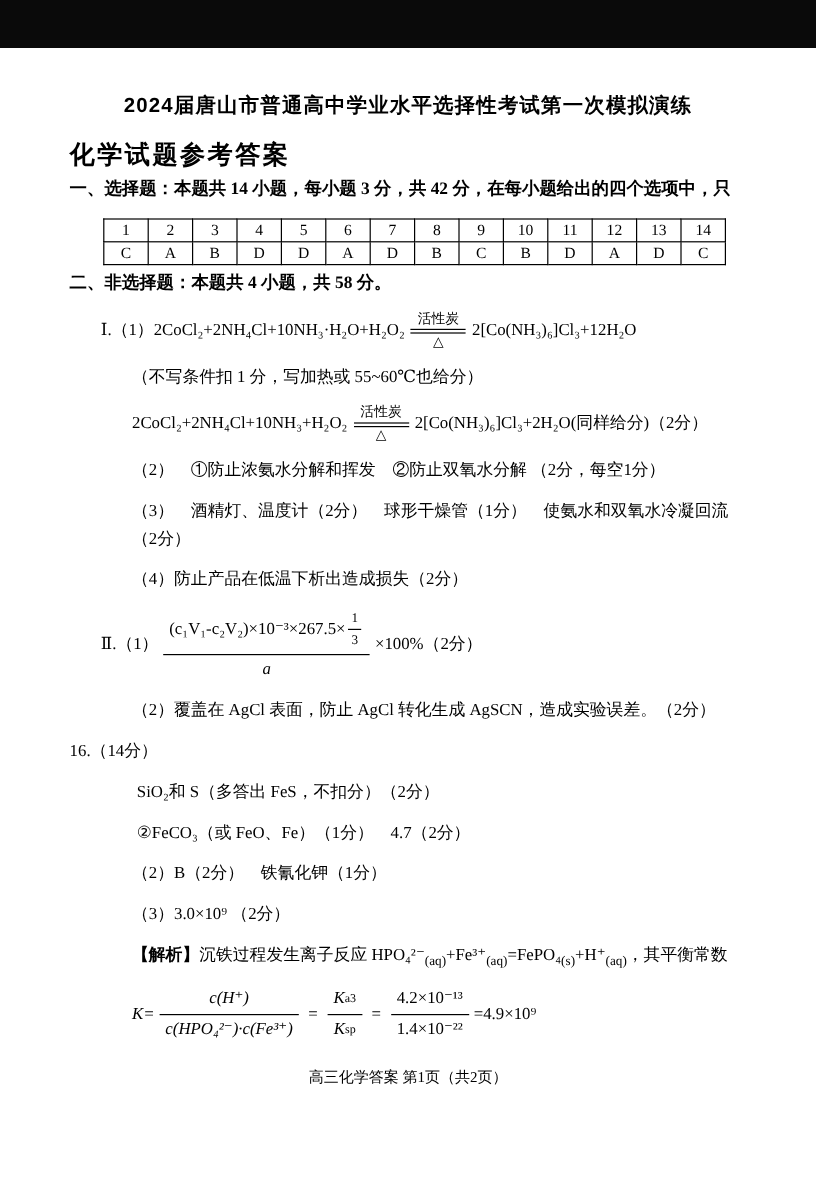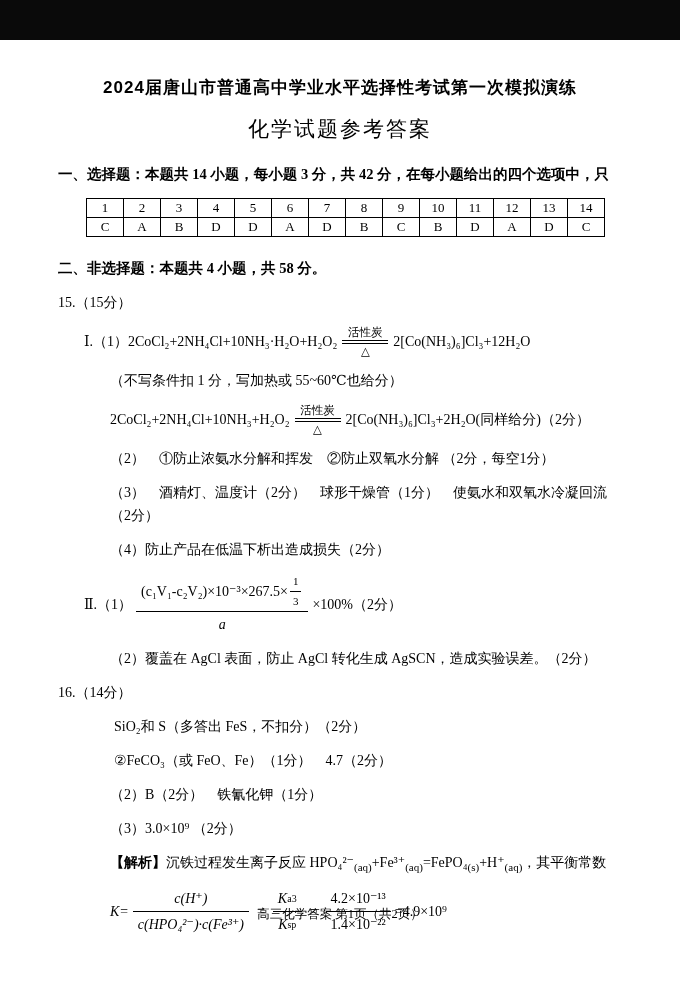--- a/index.html
+++ b/index.html
@@ -7,23 +7,23 @@
   body {
     width:696px; height:983px;
     font-family:"Liberation Serif","DejaVu Serif",serif;
     color:#000;
   }
   .page { position:relative; width:680px; height:983px; overflow:hidden; background:#fff; }
   .topbar { height:40px; background:#0a0a0a; }
   .content { padding:0 58px; }
   .title  { text-align:center; font-size:17px; font-weight:700; margin-top:36px;
             font-family:"Liberation Sans","DejaVu Sans",sans-serif; letter-spacing:1px; }
-  .subtitle { text-align:center; font-size:21px; font-weight:400; margin-top:16px;
+  .subtitle { text-align:left; font-size:21px; font-weight:700; margin-top:16px;
             font-family:"Liberation Sans","DejaVu Sans",sans-serif; letter-spacing:2px; }
-  .sec-heading { font-weight:700; font-size:14.5px; margin-top:20px; line-height:1.6; }
+  .sec-heading { font-weight:700; font-size:14.5px; margin-top:4px; line-height:1.6; }
   .hang { margin-left:30px; }
   table.answer-table { border-collapse:collapse; margin:12px 0 0 28px; }
   .answer-table td { border:1px solid #000; width:37px; height:19px; text-align:center;
             font-size:13px; padding:0; }
   .line { font-size:14px; line-height:1.65; margin-top:11px; }
   .eq-line { display:flex; align-items:center; flex-wrap:nowrap; }
   .indent-1 { margin-left:26px; }
   .indent-2 { margin-left:52px; }
   .indent-3 { margin-left:56px; }
   .rxn-cond { display:inline-flex; flex-direction:column; align-items:center; margin:0 5px;justify-content:space-between; }
@@ -34,21 +34,21 @@
   .frac > .num { display:inline-flex; align-items:center; justify-content:center; padding:0 5px 1px; }
   .frac > .den { display:inline-flex; align-items:center; justify-content:center; padding:1px 5px 0;
             border-top:1px solid #000; align-self:stretch; }
   .frac.small { font-size:11px; margin:0 2px; }
   .frac.small > .num, .frac.small > .den { padding:0 3px; }
   .op { margin:0 4px; }
   sub.aq { font-size:11px; }
   .ksub { font-size:10px; }
   .bold { font-weight:700; }
   .italic { font-style:italic; }
-  .footer { position:absolute; left:0; right:0; bottom:60px; text-align:center; font-size:12.5px; }
+  .footer { position:absolute; left:0; right:0; bottom:76px; text-align:center; font-size:12.5px; }
 </style>
 </head>
 <body>
 
 <div class="page">
   <div class="topbar"></div>
 
   <div class="content">
 
     <div class="title">2024届唐山市普通高中学业水平选择性考试第一次模拟演练</div>
@@ -90,21 +90,20 @@
         <td>D</td>
         <td>A</td>
         <td>D</td>
         <td>C</td>
       </tr>
     </tbody>
       </table>
 
     <div class="sec-heading">二、非选择题：本题共 4 小题，共 58 分。</div>
 
-    <div class="line">15.（15分）</div>
 
     <div class="line eq-line indent-1">
       <span>Ⅰ.（1）</span>
       <span>2CoCl₂+2NH₄Cl+10NH₃·H₂O+H₂O₂</span>
       <span class="rxn-cond">
         <span class="top">活性炭</span>
         <span class="dline"></span>
         <span class="bottom">△</span>
       </span>
       <span>2[Co(NH₃)₆]Cl₃+12H₂O</span>

